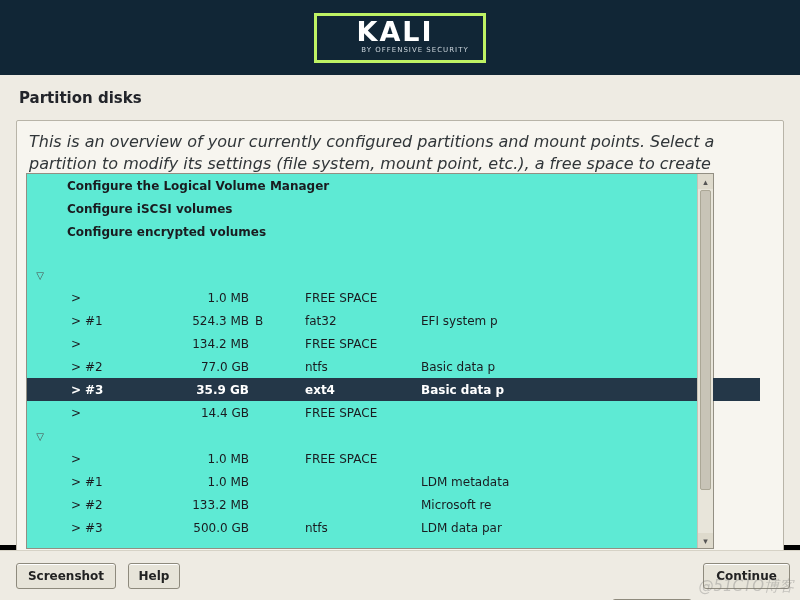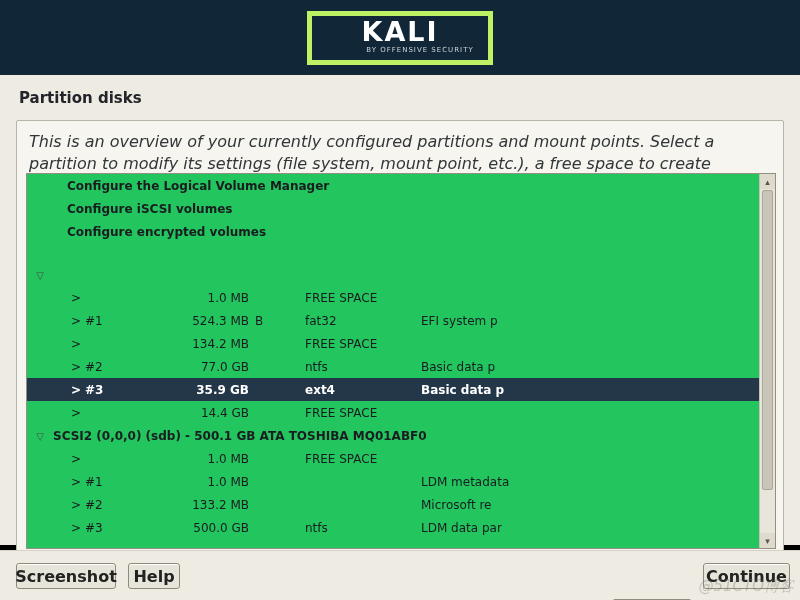--- a/index.html
+++ b/index.html
@@ -1,45 +1,45 @@
 <!DOCTYPE html>
 <html><head>
 <meta charset="utf-8">
 <style>
   * { box-sizing: border-box; margin: 0; padding: 0; }
   html, body { width: 800px; height: 600px; overflow: hidden; font-family: "DejaVu Sans", Arial, sans-serif; background: #000; }
   .banner { width: 800px; height: 75px; background: #112636; display: flex; align-items: center; justify-content: center; }
-  .logo-box { border: 5px solid #bef264; padding: 2px 14px 6px 14px; text-align: center; }
+  .logo-box { border: 3px solid #bef264; padding: 2px 14px 6px 4px; text-align: center; }
   .logo-main { color: #fff; font-weight: 700; font-size: 27px; letter-spacing: 2px; line-height: 1; }
   .logo-sub { color: #cdd6dd; font-size: 7px; letter-spacing: 1px; margin-top: 1px; margin-left: 40px; }
   .content { width: 800px; height: 470px; background: #eeebe3; position: relative; }
   .title { position: absolute; left: 19px; top: 14px; font-size: 15px; font-weight: 700; color: #22242a; }
   .panel { position: absolute; left: 16px; top: 45px; width: 768px; height: 492px; background: #f7f5ef; border: 1px solid #b8b4a8; border-radius: 2px; }
   .desc { padding: 10px 12px 8px 12px; font-size: 16px; font-style: italic; color: #313639; line-height: 1.35; }
-  .list-container { position: absolute; left: 9px; top: 52px; width: 750px; height: 376px; border: 1px solid #938f83; background: #22c55e; }
+  .list-container { position: absolute; left: 9px; top: 52px; width: 688px; height: 376px; border: 1px solid #938f83; background: #5eead4; }
   .list-inner { width: 733px; height: 374px; overflow: hidden; }
   .scrollbar { position: absolute; right: 0; top: 0; width: 16px; height: 374px; background: #e8e5da; border-left: 1px solid #c6c2b5; }
   .sb-btn { width: 15px; height: 15px; background: #dedacc; display:flex; align-items:center; justify-content:center; font-size:9px; color:#555; }
   .sb-thumb { position:absolute; left:2px; top:16px; width:11px; height:300px; background:#c8c4b7; border:1px solid #aba796; border-radius:2px; }
   .row { height: 23px; display: flex; align-items: center; font-size: 12px; color: #1a1c20; white-space: pre; }
   .row.bold { font-weight: 700; }
   .row.sel { background: #243748; color: #fff; }
   .caret { width: 26px; text-align: center; color:#4a4a4a; }
   .caret.open::before { content: "▽"; font-size:10px; }
   .indent1 { padding-left: 40px; }
   .p-mark { display:inline-block; width: 40px; }
   .p-v    { display:inline-block; width: 18px; text-align:center; }
   .p-num  { display:inline-block; width: 62px; }
   .p-size { display:inline-block; width: 108px; text-align:right; padding-right: 6px; }
   .p-flag { display:inline-block; width: 50px; }
   .p-fs   { display:inline-block; width: 116px; }
   .p-label{ display:inline-block; }
   .blank-row { height: 20px; }
   .footer { position:absolute; left:0; top:550px; width:800px; height:50px; background:#eeebe3; border-top:1px solid #d6d2c6; }
-  .btn { position:absolute; height:26px; background:#e7e4d9; border:1px solid #8e8a7d; border-radius:3px; font-size:16px; font-weight:700; color:#222; display:flex; align-items:center; justify-content:center; box-shadow: inset 0 1px 0 #fff; cursor:pointer; }
+  .btn { position:absolute; height:26px; background:#e7e4d9; border:1px solid #8e8a7d; border-radius:3px; font-size:12px; font-weight:700; color:#222; display:flex; align-items:center; justify-content:center; box-shadow: inset 0 1px 0 #fff; cursor:pointer; }
   .btn.screenshot { left:16px; top:12px; width:100px; }
   .btn.help { left:128px; top:12px; width:52px; }
   .btn.goback { left:612px; top:12px; width:80px;margin-top:36px; }
   .btn.continue { left:703px; top:12px; width:87px; }
   .watermark { position:absolute; right:6px; bottom:4px; font-size:15px; color:rgba(120,120,120,.35); font-style:italic; }
 </style>
 </head>
 <body>
 
 <div class="banner">
@@ -69,21 +69,20 @@
         </div>
         <div class="row"><span class="p-mark"></span><span class="p-v">&gt;</span><span class="p-num"></span><span class="p-size">1.0 MB</span><span class="p-flag"></span><span class="p-fs">FREE SPACE</span><span class="p-label"></span></div>
         <div class="row"><span class="p-mark"></span><span class="p-v">&gt;</span><span class="p-num">#1</span><span class="p-size">524.3 MB</span><span class="p-flag">B</span><span class="p-fs">fat32</span><span class="p-label">EFI system p</span></div>
         <div class="row"><span class="p-mark"></span><span class="p-v">&gt;</span><span class="p-num"></span><span class="p-size">134.2 MB</span><span class="p-flag"></span><span class="p-fs">FREE SPACE</span><span class="p-label"></span></div>
         <div class="row"><span class="p-mark"></span><span class="p-v">&gt;</span><span class="p-num">#2</span><span class="p-size">77.0 GB</span><span class="p-flag"></span><span class="p-fs">ntfs</span><span class="p-label">Basic data p</span></div>
         <div class="row sel bold"><span class="p-mark"></span><span class="p-v">&gt;</span><span class="p-num">#3</span><span class="p-size">35.9 GB</span><span class="p-flag"></span><span class="p-fs">ext4</span><span class="p-label">Basic data p</span></div>
         <div class="row"><span class="p-mark"></span><span class="p-v">&gt;</span><span class="p-num"></span><span class="p-size">14.4 GB</span><span class="p-flag"></span><span class="p-fs">FREE SPACE</span><span class="p-label"></span></div>
 
         <div class="row bold">
           <span class="caret open"></span>
-          <span>SCSI2 (0,0,0) (sdb) - 500.1 GB ATA TOSHIBA MQ01ABF0</span>
         </div>
         <div class="row"><span class="p-mark"></span><span class="p-v">&gt;</span><span class="p-num"></span><span class="p-size">1.0 MB</span><span class="p-flag"></span><span class="p-fs">FREE SPACE</span><span class="p-label"></span></div>
         <div class="row"><span class="p-mark"></span><span class="p-v">&gt;</span><span class="p-num">#1</span><span class="p-size">1.0 MB</span><span class="p-flag"></span><span class="p-fs"></span><span class="p-label">LDM metadata</span></div>
         <div class="row"><span class="p-mark"></span><span class="p-v">&gt;</span><span class="p-num">#2</span><span class="p-size">133.2 MB</span><span class="p-flag"></span><span class="p-fs"></span><span class="p-label">Microsoft re</span></div>
         <div class="row"><span class="p-mark"></span><span class="p-v">&gt;</span><span class="p-num">#3</span><span class="p-size">500.0 GB</span><span class="p-flag"></span><span class="p-fs">ntfs</span><span class="p-label">LDM data par</span></div>
 
       </div>
       <div class="scrollbar">
         <div class="sb-btn">▴</div>
         <div class="sb-thumb"></div>

